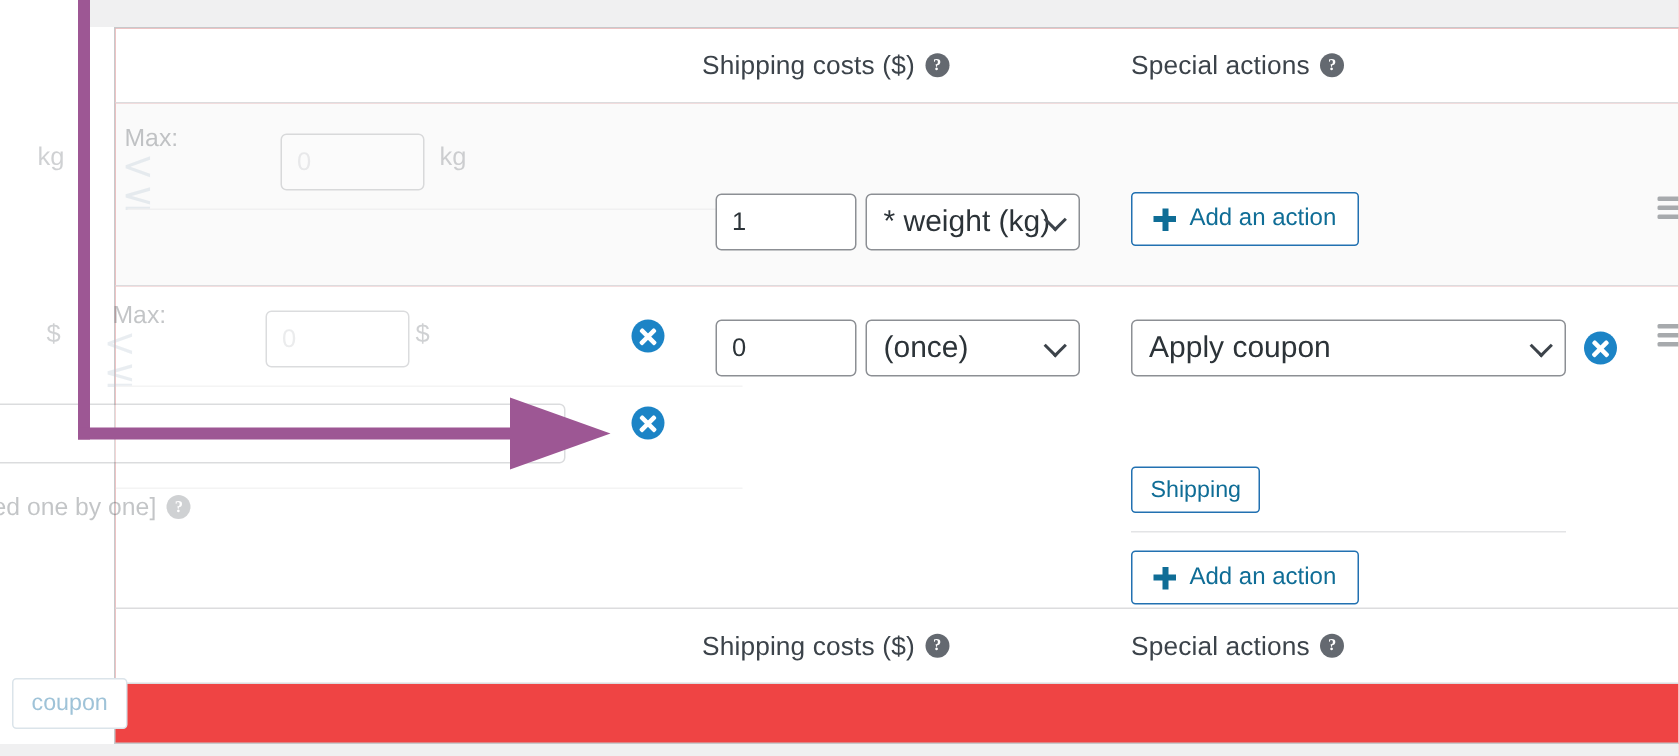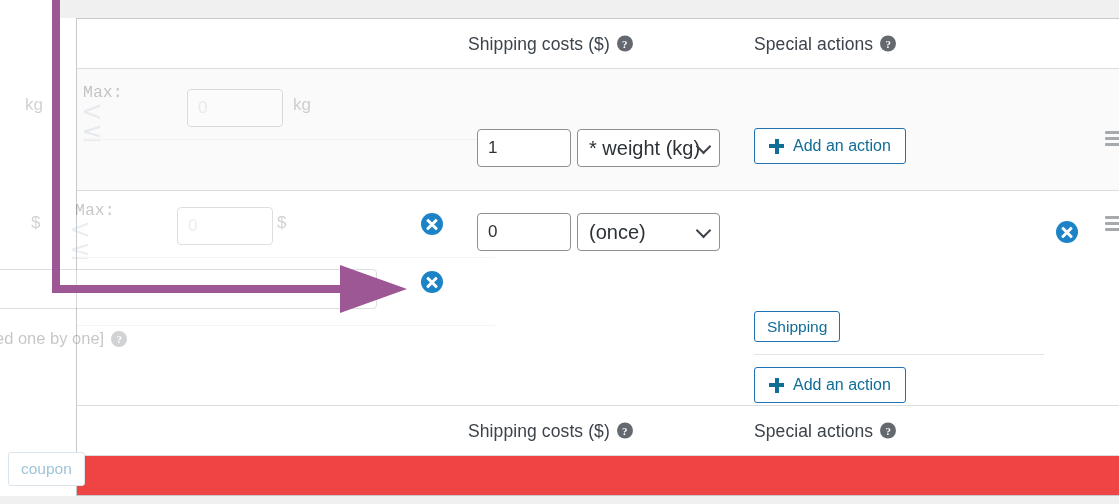--- a/index.html
+++ b/index.html
@@ -71,21 +71,21 @@
   .row.plain { background: #ffffff; }
   .row-h1 { height: 122px; }
   .row-h2 { height: 215px; }
 
   
   .dim { opacity: .30; }
 
   .cell { position: absolute; }
 
   .lbl-max {
-    font-size: 16.5px; color: #3c434a; font-family: Liberation Mono, monospace;
+    font-size: 16.5px; color: #3c434a;
   }
   .cmp {
     font-size: 26px; color: #b8c7d4; line-height: .8;
     font-family: "DejaVu Sans", sans-serif;
   }
 
   .txt-input {
     border: 1px solid #8c8f94; border-radius: 4px;
     background: #ffffff; height: 38px;
     font-size: 17px; color: #2c3338;
@@ -258,20 +258,24 @@
 
       <div class="xbtn" style="left:344px; top:22px;"></div>
       <div class="xbtn" style="left:344px; top:80px;"></div>
 
       <input class="txt-input" style="position: absolute; left: 400px; top: 22px; width: 94px;" value="0">
       <div class="sel" style="position:absolute; left:500px; top:22px; width:143px;">
         <span>(once)</span>
         <span class="chev"></span>
       </div>
 
+      <div class="sel" style="position:absolute; left:677px; top:22px; width:290px;">
+        <span>Apply coupon</span>
+        <span class="chev"></span>
+      </div>
       <div class="xbtn" style="left:979px; top:30px;"></div>
 
 
       <button class="btn small" style="position:absolute; left:677px; top:120px;">
         <span>Shipping</span>
       </button>
 
       <div class="hr-soft" style="position:absolute; left:677px; top:163px; width:290px;"></div>
 
       <button class="btn" style="position:absolute; left:677px; top:176px;">

